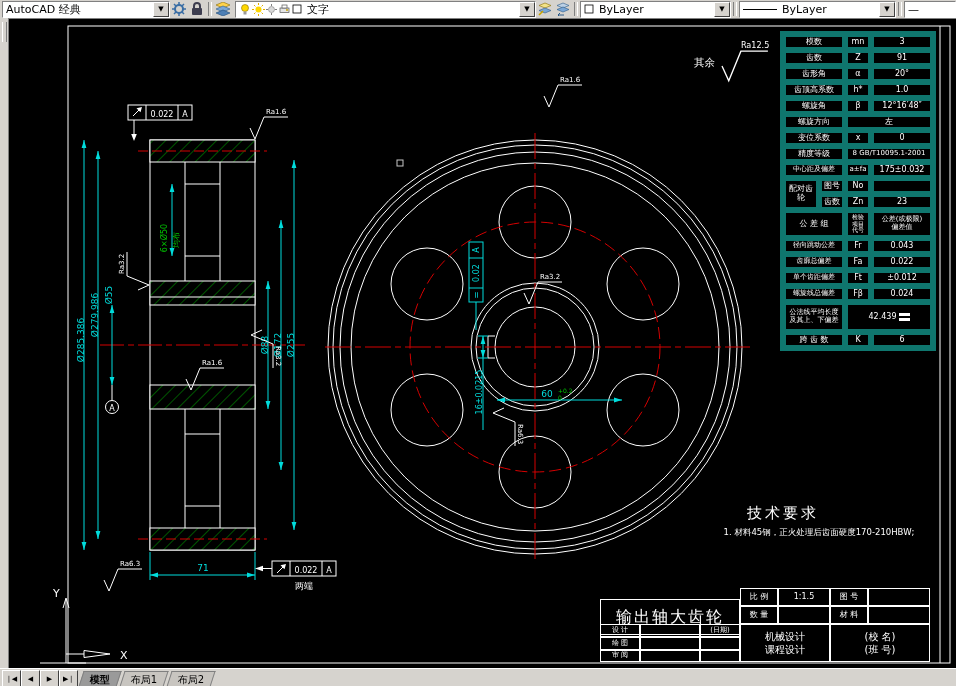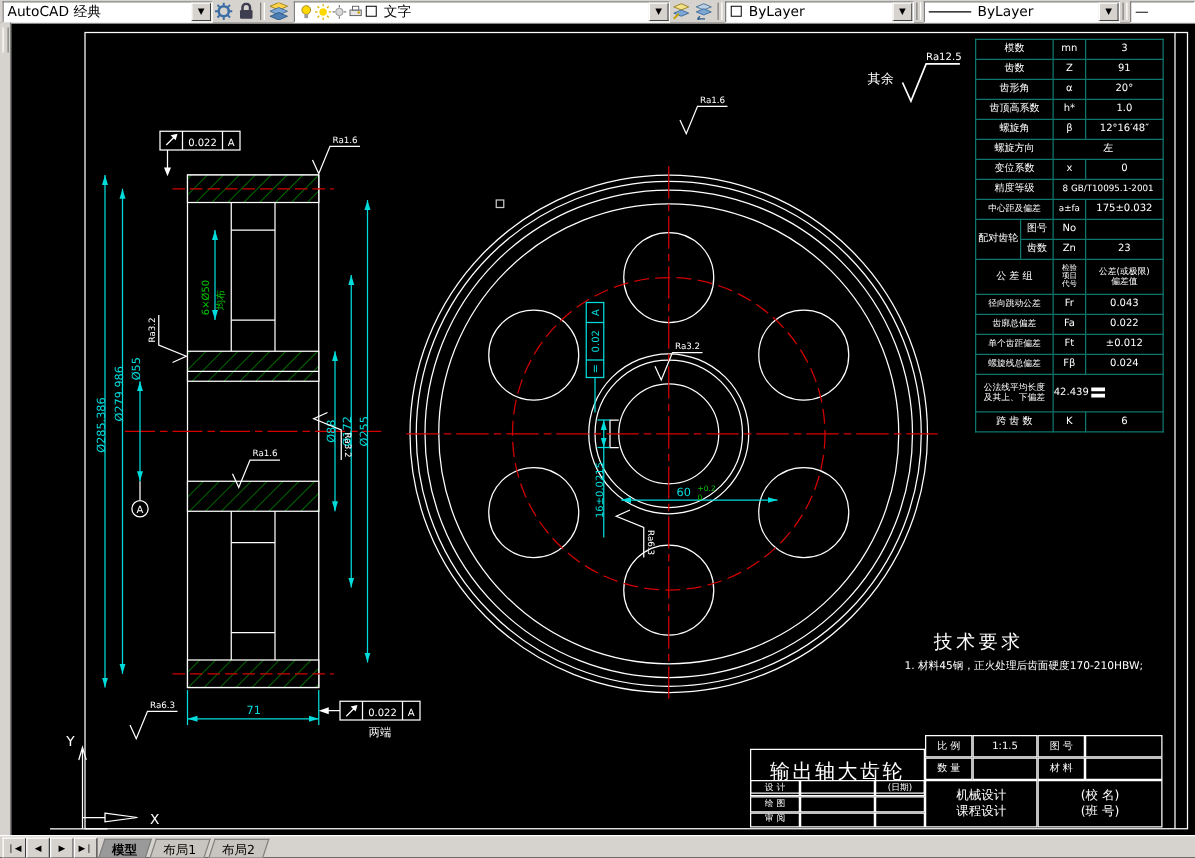--- a/index.html
+++ b/index.html
@@ -27,27 +27,27 @@
   .tab.active{background:#9a9a9a;font-weight:bold;}
   .lstrip{position:absolute;left:0;top:18px;width:8px;height:650px;background:#d6d3ce;
     border-right:1px solid #808080;z-index:3;}
   .lstrip:before{content:"";position:absolute;left:2px;top:4px;width:3px;height:20px;
     border-left:1px solid #fff;border-right:1px solid #808080;}
   
   svg.cad{position:absolute;left:0;top:0;z-index:1;}
   .ov{position:absolute;z-index:2;color:#fff;}
   
   table.ptab{border-collapse:collapse;table-layout:fixed;width:150px;background:#000;}
-  table.ptab td{border:1px solid #0f766e;color:#fff;font-size:8px;text-align:center;
+  table.ptab td{border:6px solid #0f766e;color:#fff;font-size:8px;text-align:center;
     padding:0;overflow:hidden;line-height:1.1;}
   table.ptab tr{height:16px;}
   tr.tall{height:28px!important;padding-left:28px;} tr.tall2{height:30px!important;}
   .pre{white-space:pre-line;}
   .fs6{font-size:6px!important;} .fs7{font-size:7px!important;}
-  .wkwrap{display:flex;align-items:center;justify-content:flex-start;gap:2px;}
+  .wkwrap{display:flex;align-items:center;justify-content:center;gap:2px;}
   .wkbars{display:inline-flex;flex-direction:column;gap:2px;}
   .wkbars i{display:block;width:11px;height:3px;background:#fff;}
   
   .tech{left:695px;top:504px;width:248px;}
   .tech .tt{font-size:15px;letter-spacing:3px;margin-left:52px;margin-bottom:4px;}
   .tech .tl{font-size:8.5px;margin-bottom:7px;white-space:nowrap;text-align:center;}
   
   .tblock{left:600px;top:588px;width:330px;height:74px;}
   .tblock .c{position:absolute;border:1px solid #fff;color:#fff;display:flex;
     align-items:center;justify-content:center;font-size:8px;box-sizing:border-box;text-align:center;line-height:1.3;}

